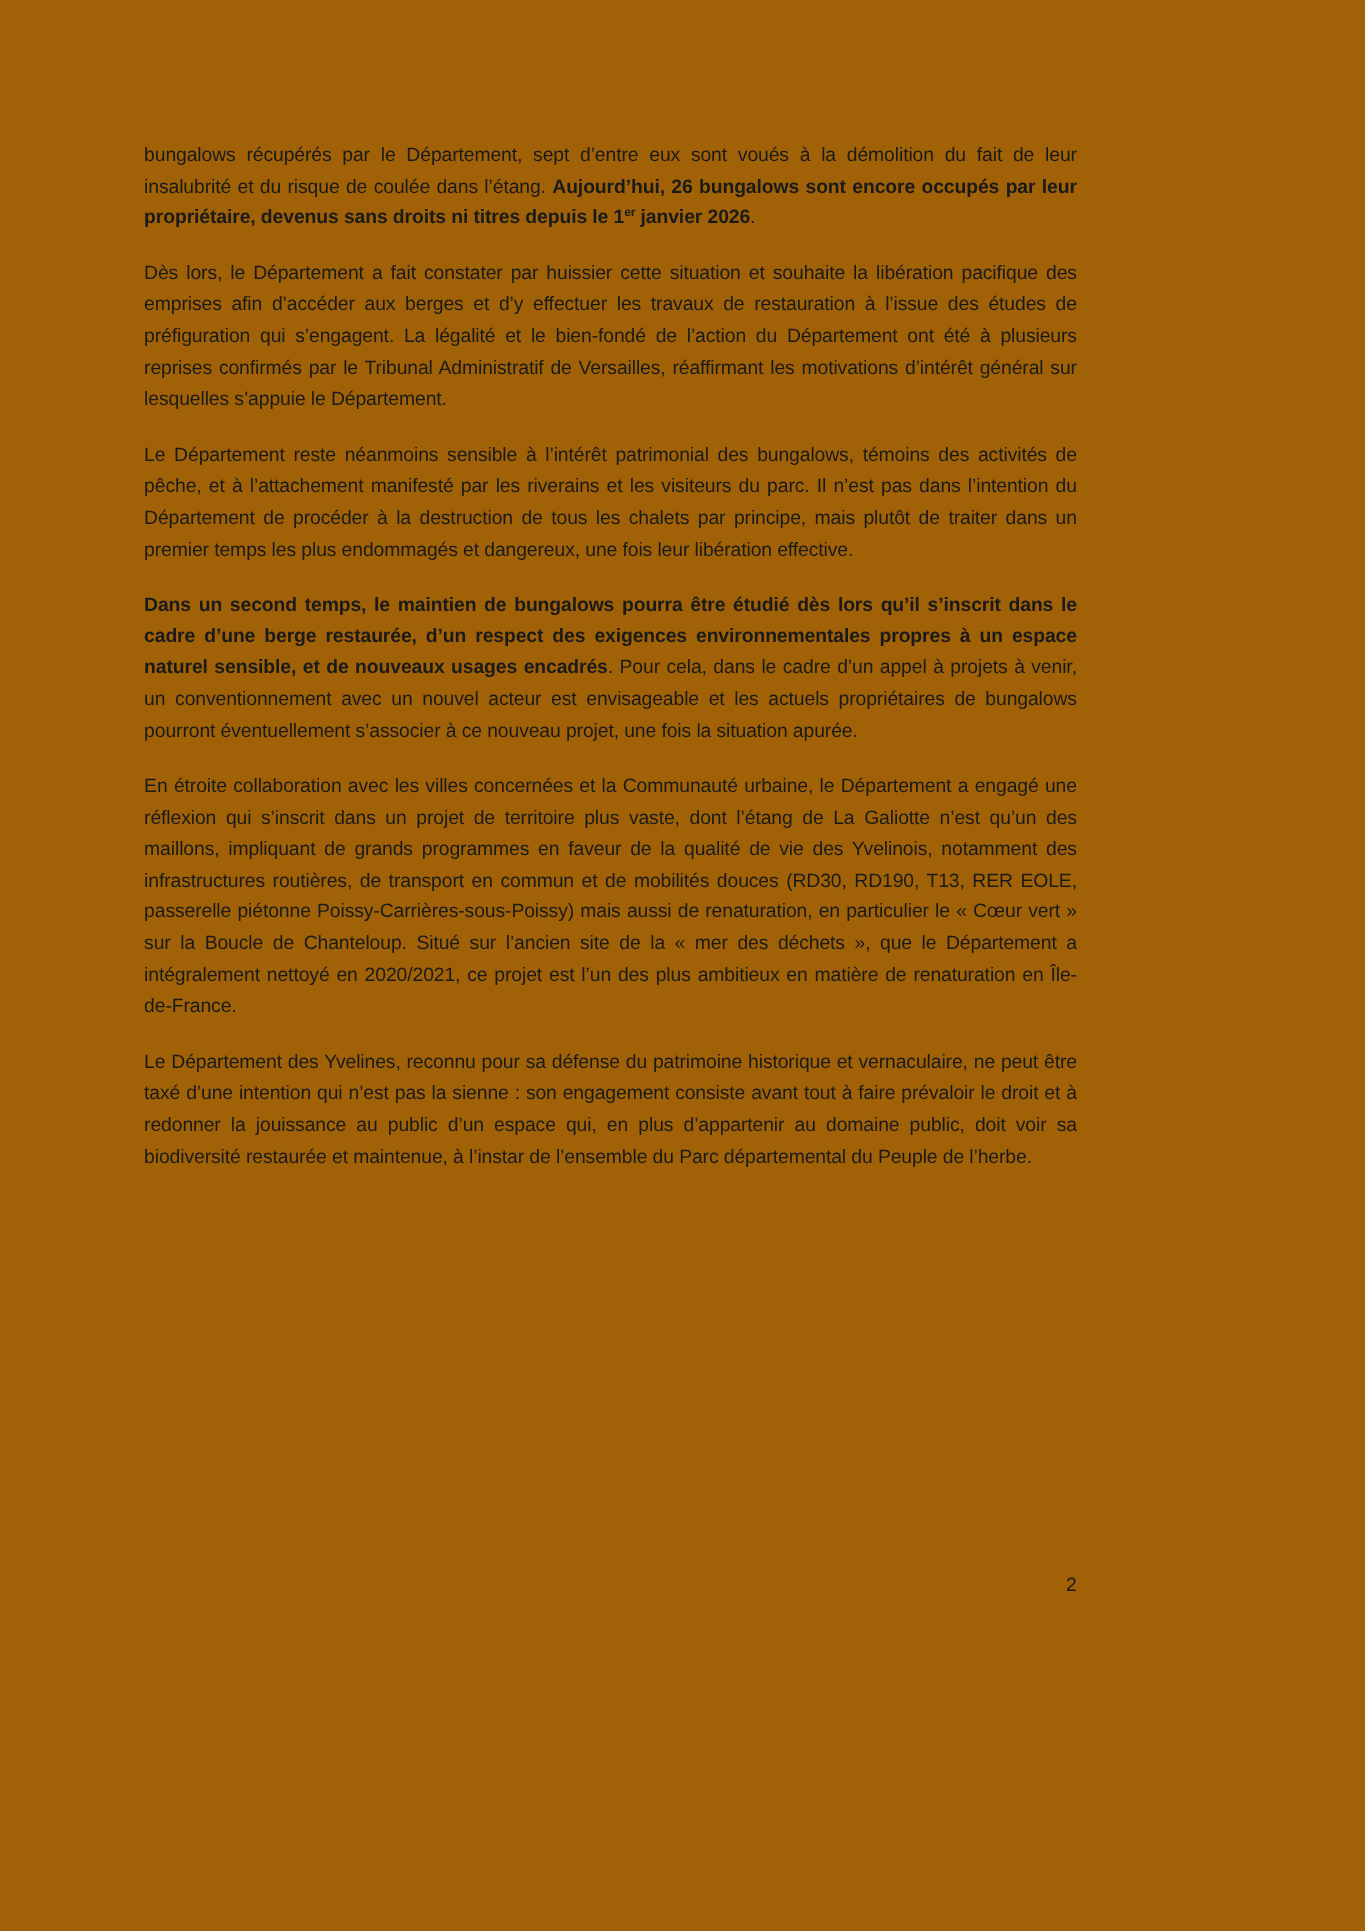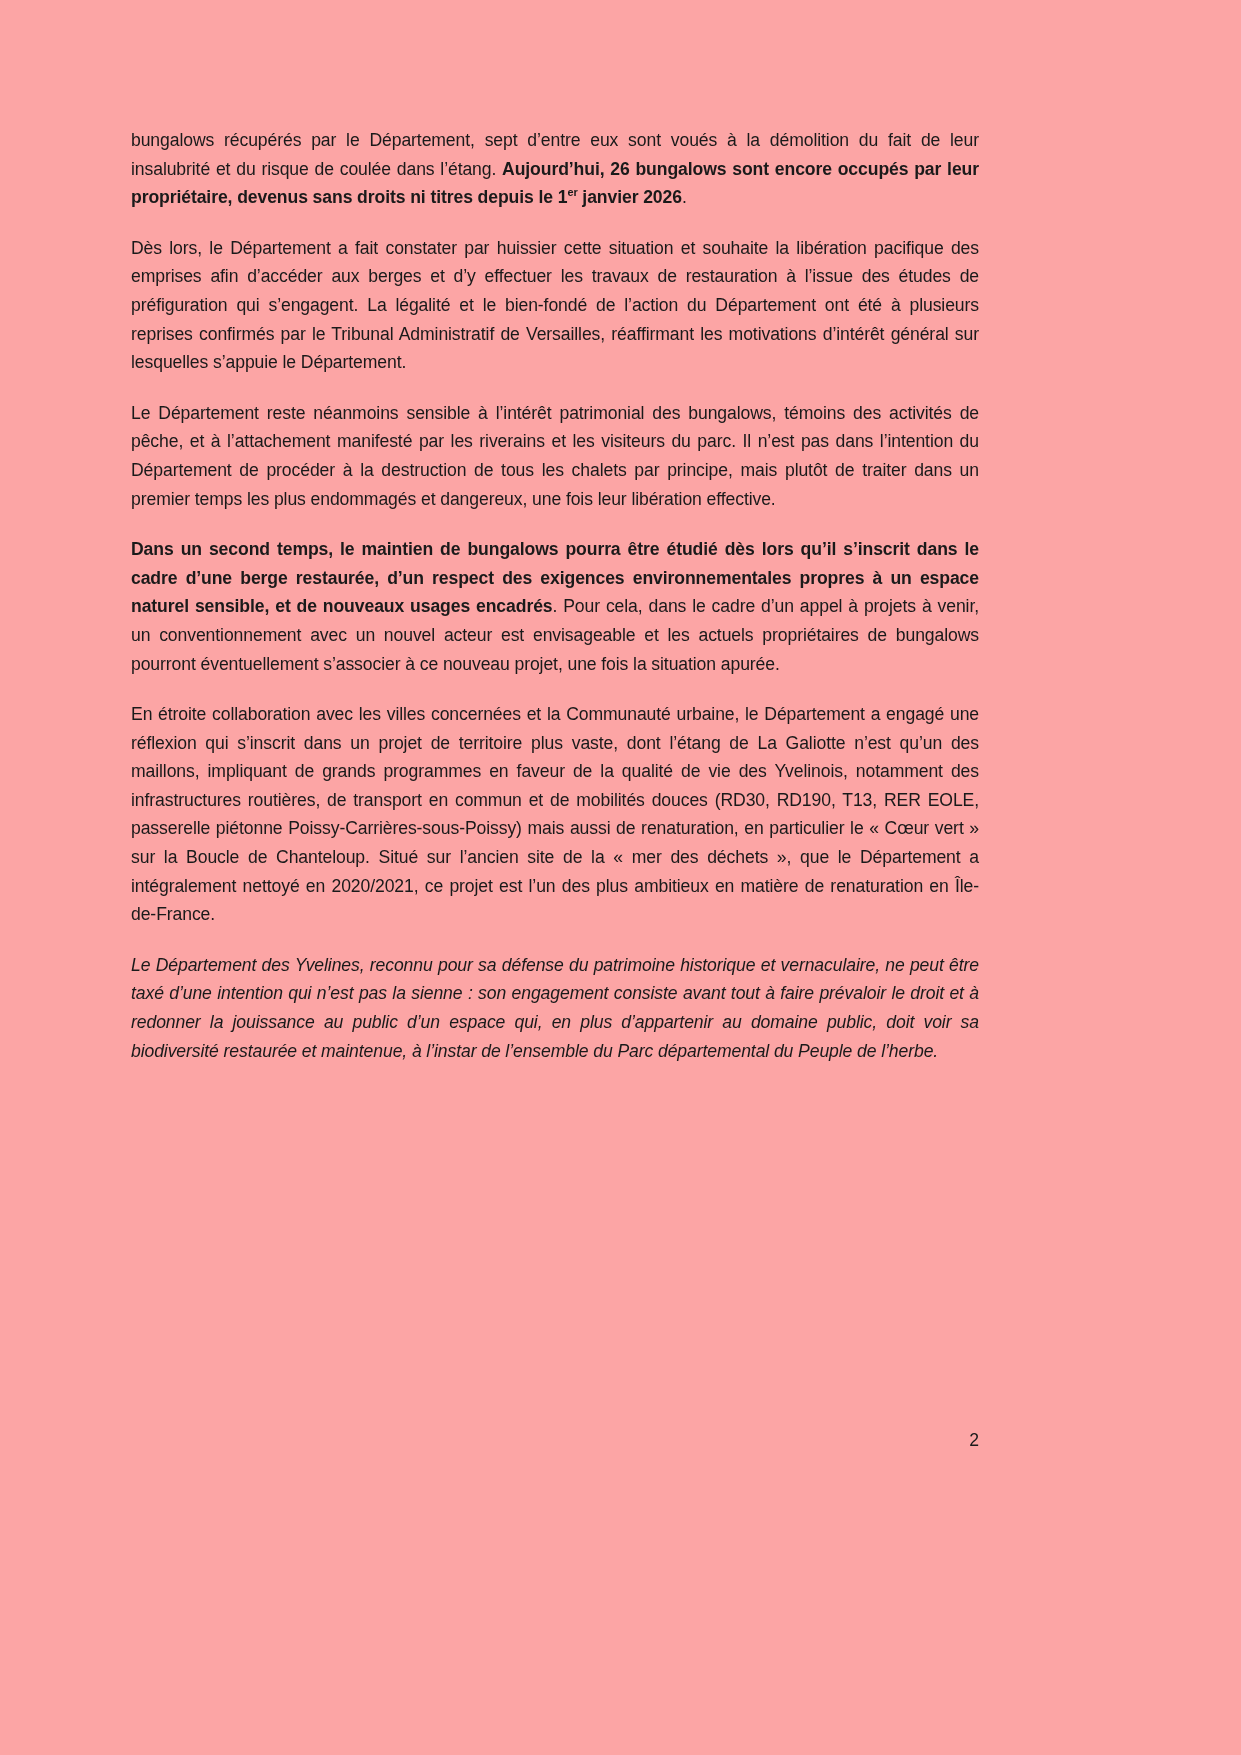--- a/index.html
+++ b/index.html
@@ -14,42 +14,41 @@
     color: #1a1a1a;
     position: relative;
     overflow: hidden;
   }
   .page {
     position: absolute;
     left: 0;
     top: 0;
     width: 1241px;
     height: 1755px;
-    background: #fca5a5;
+    background: #a16207;
   }
   .content {
     position: absolute;
     left: 131px;
     top: 126px;
     width: 848px;
   }
   p.para {
     margin: 0 0 22px 0;
     font-size: 17.6px;
     line-height: 28.6px;
     text-align: justify;
     text-justify: inter-word;
     letter-spacing: -0.1px;
     color: #1a1a1a;
     -webkit-hyphens: none;
     hyphens: none;
   }
   p.para:last-child {
     margin-bottom: 17px;
-    font-style: italic;
   }
   .b {
     font-weight: bold;
   }
   sup {
     font-size: 0.62em;
     vertical-align: super;
     line-height: 0;
   }
   .pagenum {

